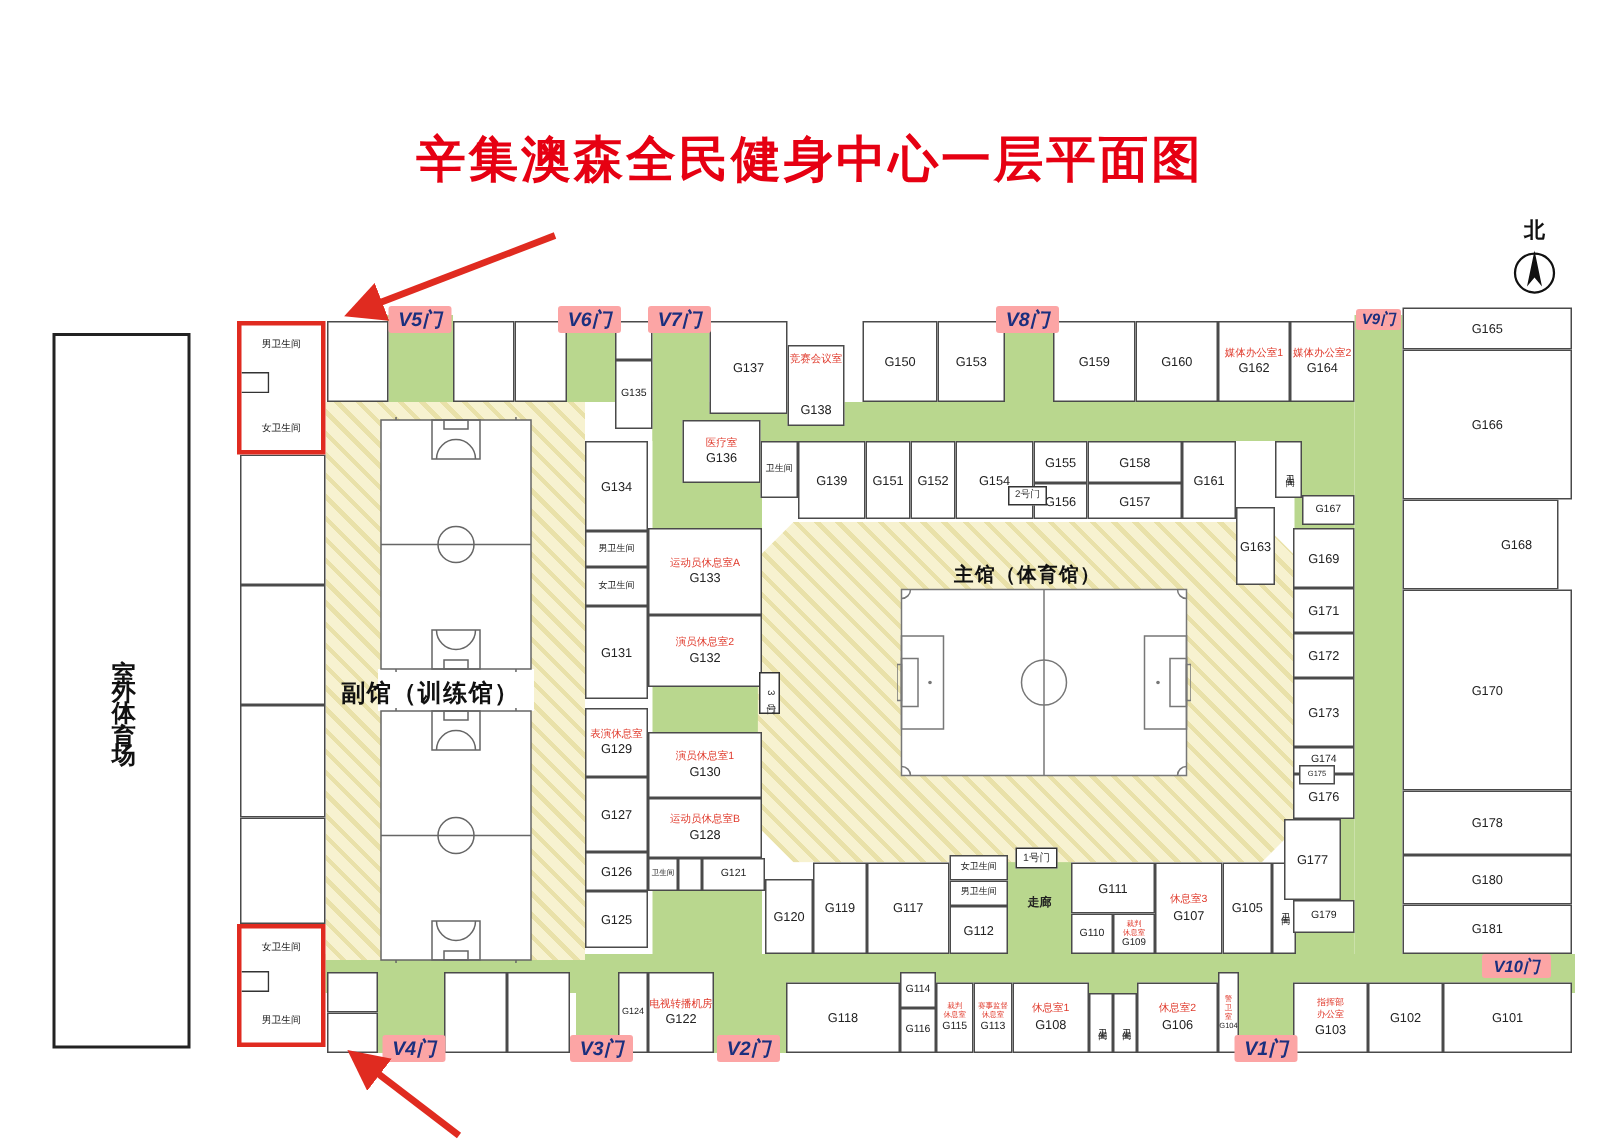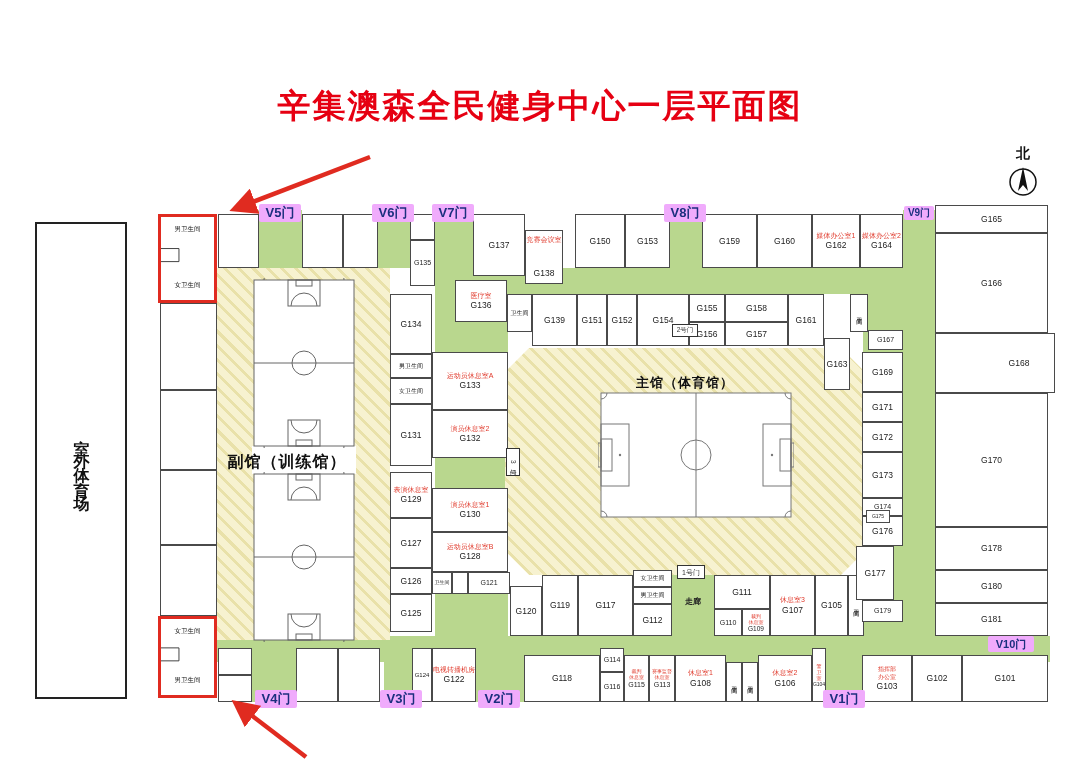--- a/index.html
+++ b/index.html
@@ -17,22 +17,22 @@
   .hatch.main{clip-path:polygon(24px 0,336px 0,100% 24px,100% 203px,336px 100%,24px 100%,0 203px,0 24px);}
   .hall-label{position:absolute;text-align:center;font-weight:bold;font-size:12.5px;color:#111;
               letter-spacing:1px;z-index:3;}
   .band{position:absolute;background:#fff;z-index:1;}
   .court,.pitch{position:absolute;z-index:2;}
   .room{position:absolute;background:#fff;border:1px solid #4a4a4a;box-sizing:border-box;display:flex;
         flex-direction:column;align-items:center;justify-content:center;gap:1px;text-align:center;z-index:4;}
   .room .num{font-size:8.5px;color:#222;line-height:1.05;}
   .room .red{color:#e0392b;font-size:7px;line-height:1.2;white-space:pre-line;}
   .room.vert .num{writing-mode:vertical-rl;letter-spacing:1px;}
-  .door{position:absolute;background:#f0abfc;color:#1b2f7e;font-weight:bold;display:flex;align-items:center;
-        justify-content:center;z-index:6;border-radius:2px;}
+  .door{position:absolute;background:#fca5a5;color:#1b2f7e;font-weight:bold;display:flex;align-items:center;
+        justify-content:center;z-index:6;border-radius:2px;font-style:italic;}
   .idoor{position:absolute;background:#fff;border:1px solid #333;color:#333;display:flex;align-items:center;
          justify-content:center;z-index:6;line-height:1;}
   .idoor.vert{writing-mode:vertical-rl;}
   .redbox{position:absolute;border:3px solid #e02b20;background:#fff;z-index:5;box-sizing:border-box;}
   .redbox .lab{position:absolute;width:100%;text-align:center;font-size:6.5px;color:#111;}
   .corrlabel{position:absolute;z-index:4;font-size:8px;color:#222;font-weight:bold;text-align:center;}
   .overlay{position:absolute;left:0;top:0;z-index:10;pointer-events:none;}
 </style>
 </head>
 <body>
@@ -326,21 +326,21 @@
     </div>
     <div class="room" style="left: 862px; top: 600px; width: 41px; height: 22px;">
       <span class="num" style="font-size: 7px;">G179</span>
     </div>
     <div class="room" style="left: 935px; top: 205px; width: 113px; height: 28px;">
       <span class="num">G165</span>
     </div>
     <div class="room" style="left: 935px; top: 233px; width: 113px; height: 100px;">
       <span class="num">G166</span>
     </div>
-    <div class="room" style="left: 935px; top: 333px; width: 120px; height: 60px; padding-left: 48px;">
+    <div class="room" style="left: 935px; top: 333px; width: 104px; height: 60px; padding-left: 48px;">
       <span class="num">G168</span>
     </div>
     <div class="room" style="left: 935px; top: 393px; width: 113px; height: 134px;">
       <span class="num">G170</span>
     </div>
     <div class="room" style="left: 935px; top: 527px; width: 113px; height: 43px;">
       <span class="num">G178</span>
     </div>
     <div class="room" style="left: 935px; top: 570px; width: 113px; height: 33px;">
       <span class="num">G180</span>

